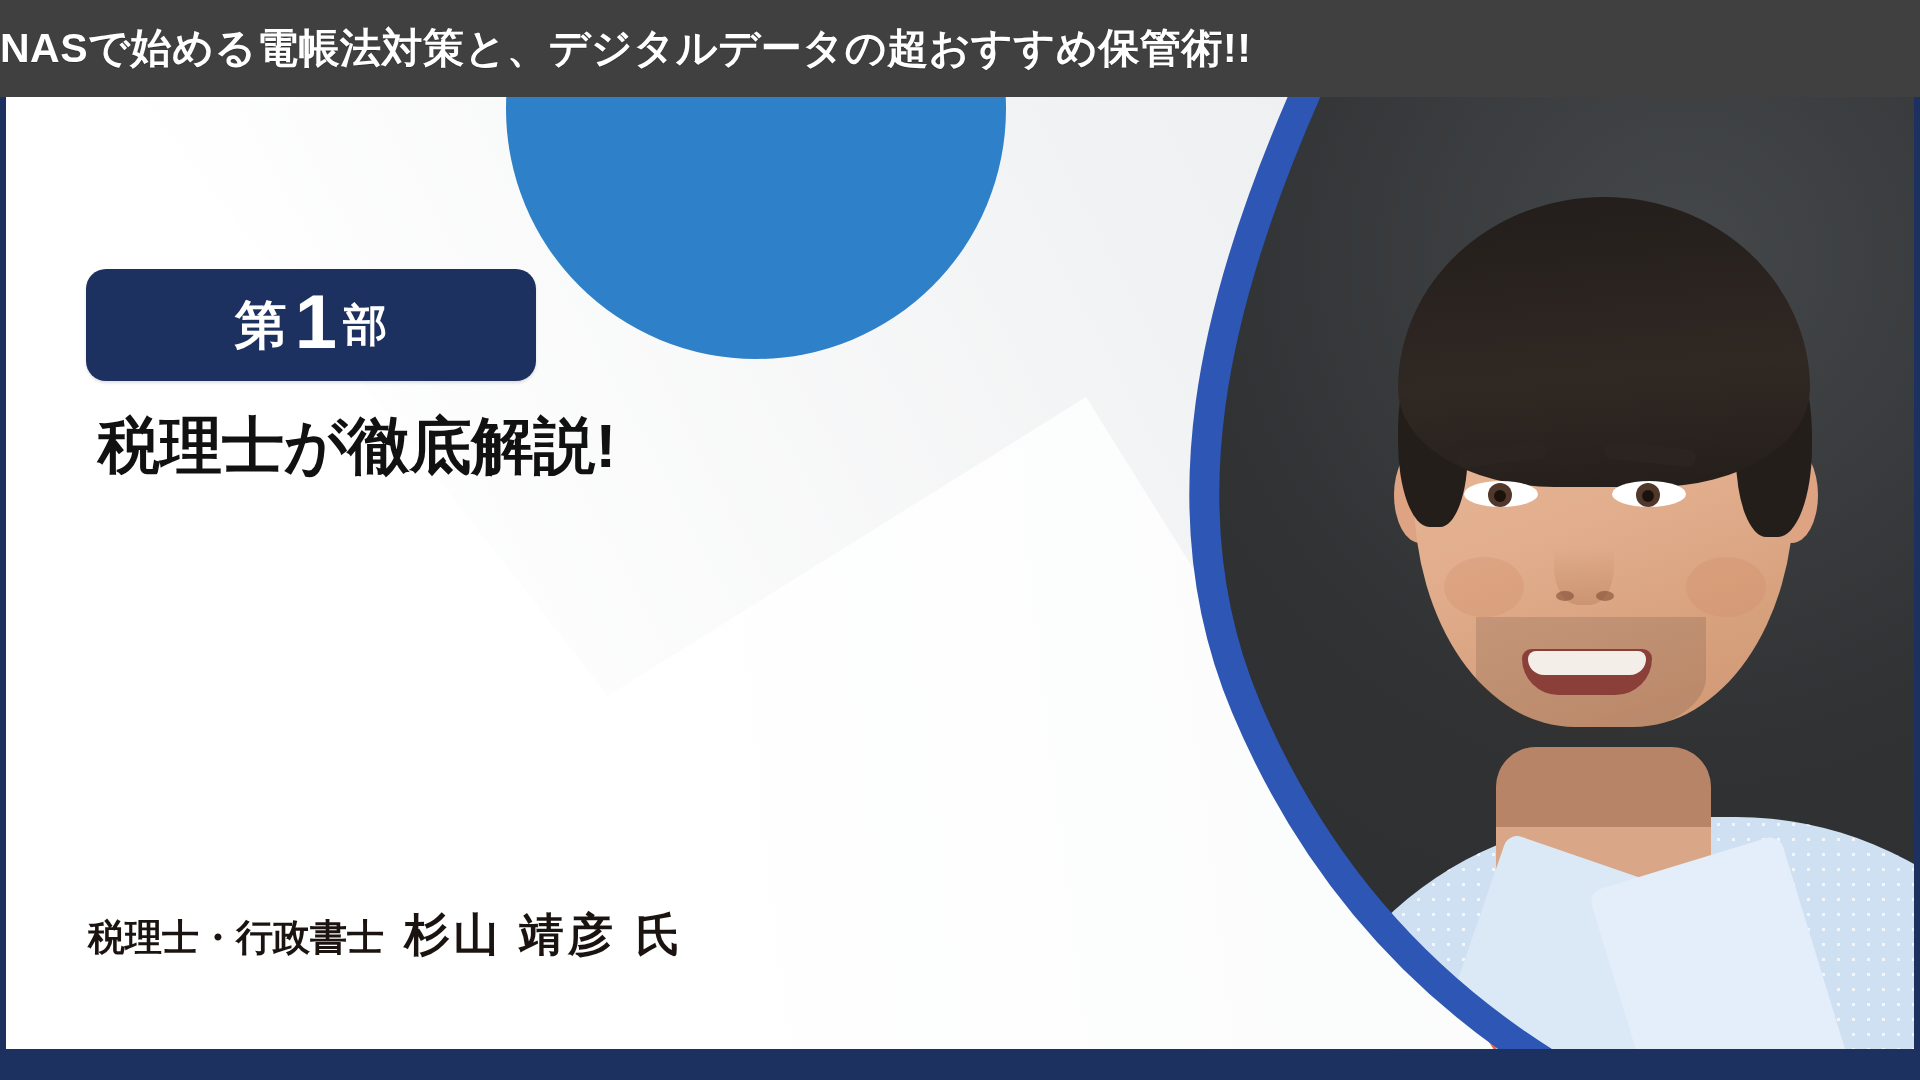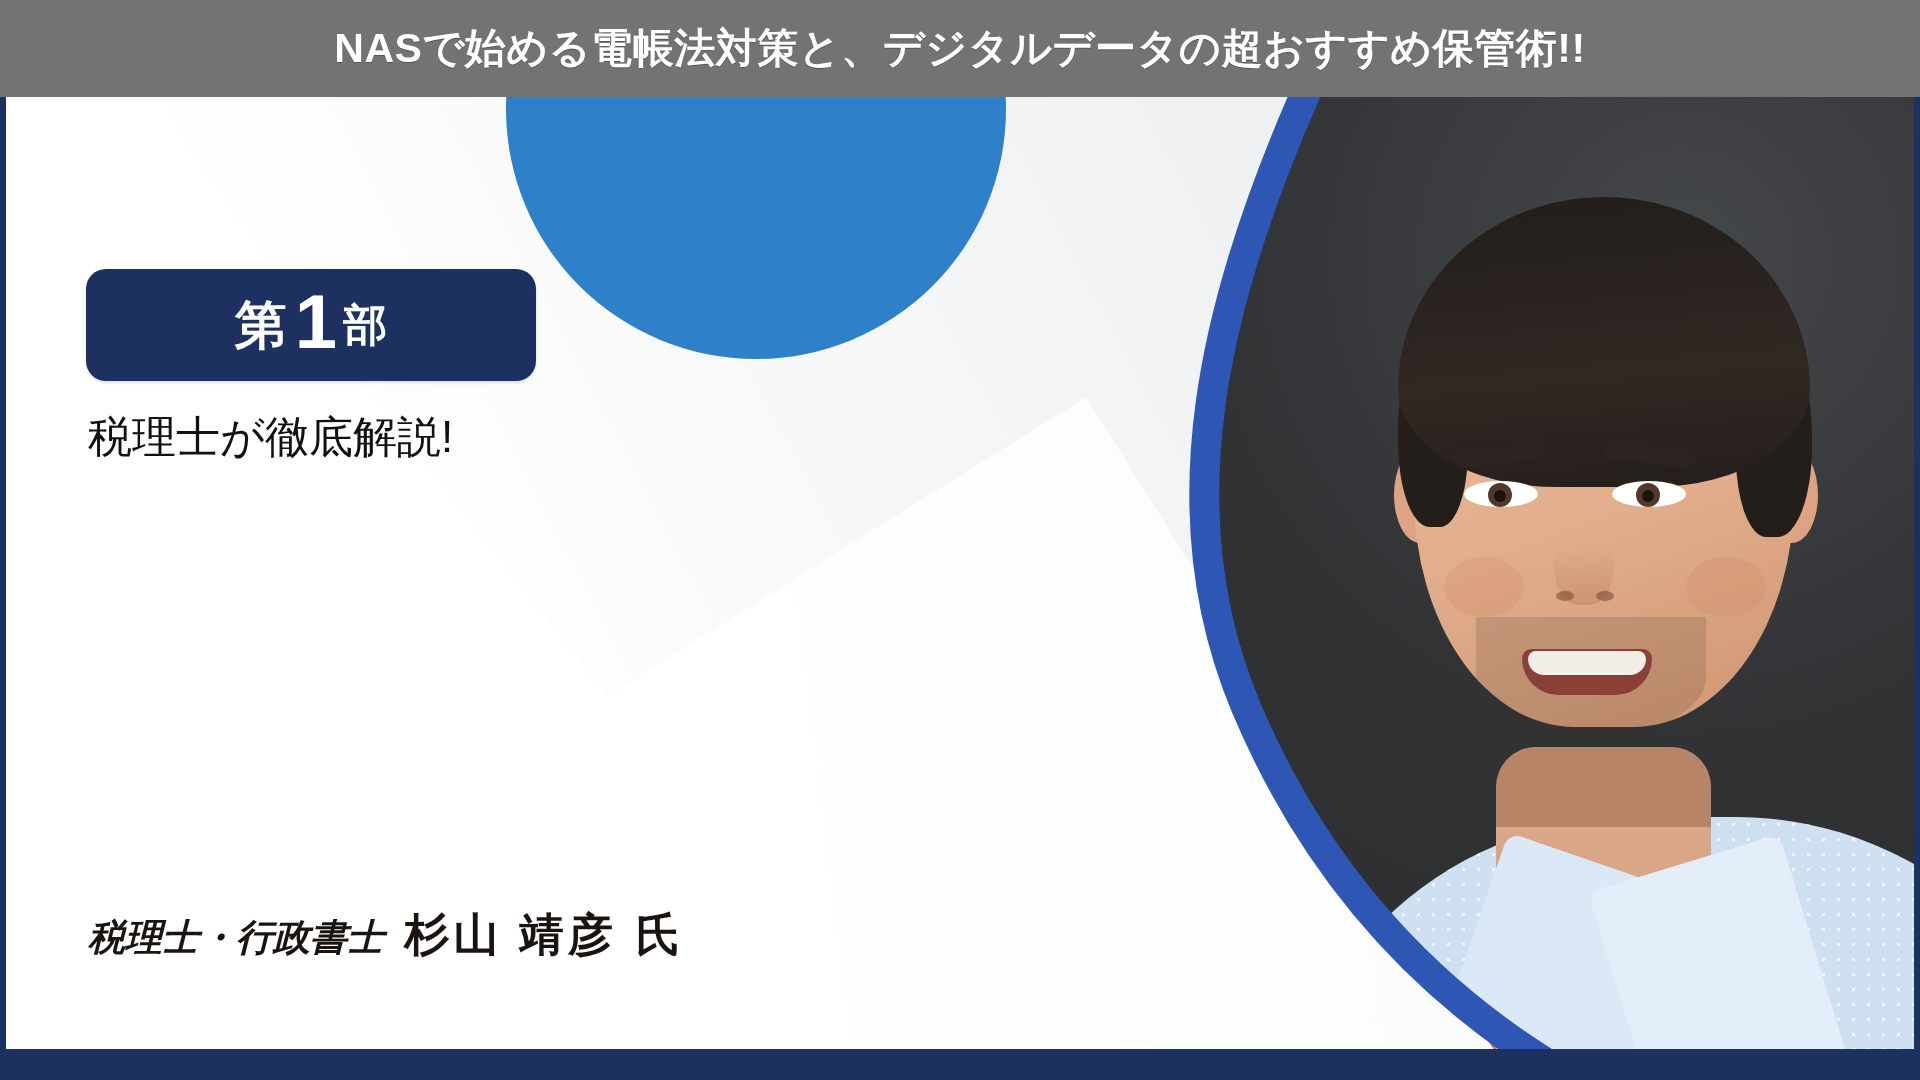--- a/index.html
+++ b/index.html
@@ -21,24 +21,23 @@
     background: #1d3160;
     overflow: hidden;
   }
 
   
   #header-bar {
     position: absolute;
     left: 0; top: 0;
     width: 1920px;
     height: 97px;
-    background: #737373;
+    background: #404040;
     display: flex;
     align-items: center;
-    justify-content: center;
     z-index: 40;
   }
   #header-title {
     color: #ffffff;
     font-size: 41px;
     font-weight: 700;
     letter-spacing: 0.5px;
     white-space: nowrap;
     text-shadow: 0 1px 0 rgba(0,0,0,.25);
   }
@@ -299,23 +298,23 @@
   }
   #badge-prefix { font-size: 52px; font-weight: 700; line-height: 1; }
   #badge-number {
     font-size: 76px; font-weight: 700; line-height: 1;
     margin: 0 6px 0 8px; position: relative; top: -3px;
   }
   #badge-suffix { font-size: 44px; font-weight: 700; line-height: 1; }
 
   .title-line {
     position: absolute;
-    left: 82px;
-    font-size: 44px;
-    font-weight: 400;
+    left: 92px;
+    font-size: 62px;
+    font-weight: 700;
     color: #111111;
     letter-spacing: 0px;
     white-space: nowrap;
     line-height: 1;
   }
   #title-line-1 { top: 318px; }
   #title-line-2 { top: 404px; }
   #title-line-3 { top: 490px; }
 
   #title-highlight-wrap { position: relative; display: inline-block; }
@@ -343,21 +342,21 @@
     color: #231a16;
     letter-spacing: 1px;
     white-space: nowrap;
   }
   #speaker-line {
     position: absolute;
     left: 82px; top: 808px;
     white-space: nowrap;
     color: #1a1310;
   }
-  #speaker-role { font-size: 37px; font-weight: 700; letter-spacing: 0px; font-style: italic; }
+  #speaker-role { font-size: 37px; font-weight: 700; letter-spacing: 0px; }
   #speaker-name { font-size: 45px; font-weight: 700; margin-left: 16px; letter-spacing: 4px; }
   #speaker-honorific { font-size: 45px; font-weight: 700; margin-left: 14px; }
 
   
   .frame { position: absolute; background: #1d3160; z-index: 50; }
   #frame-left   { left: 0;    top: 97px;   width: 6px;   height: 983px; }
   #frame-right  { right: 0;   top: 97px;   width: 6px;   height: 983px; }
   #frame-bottom { left: 0;    bottom: 0;   width: 1920px; height: 31px; }
 </style>
 </head>

